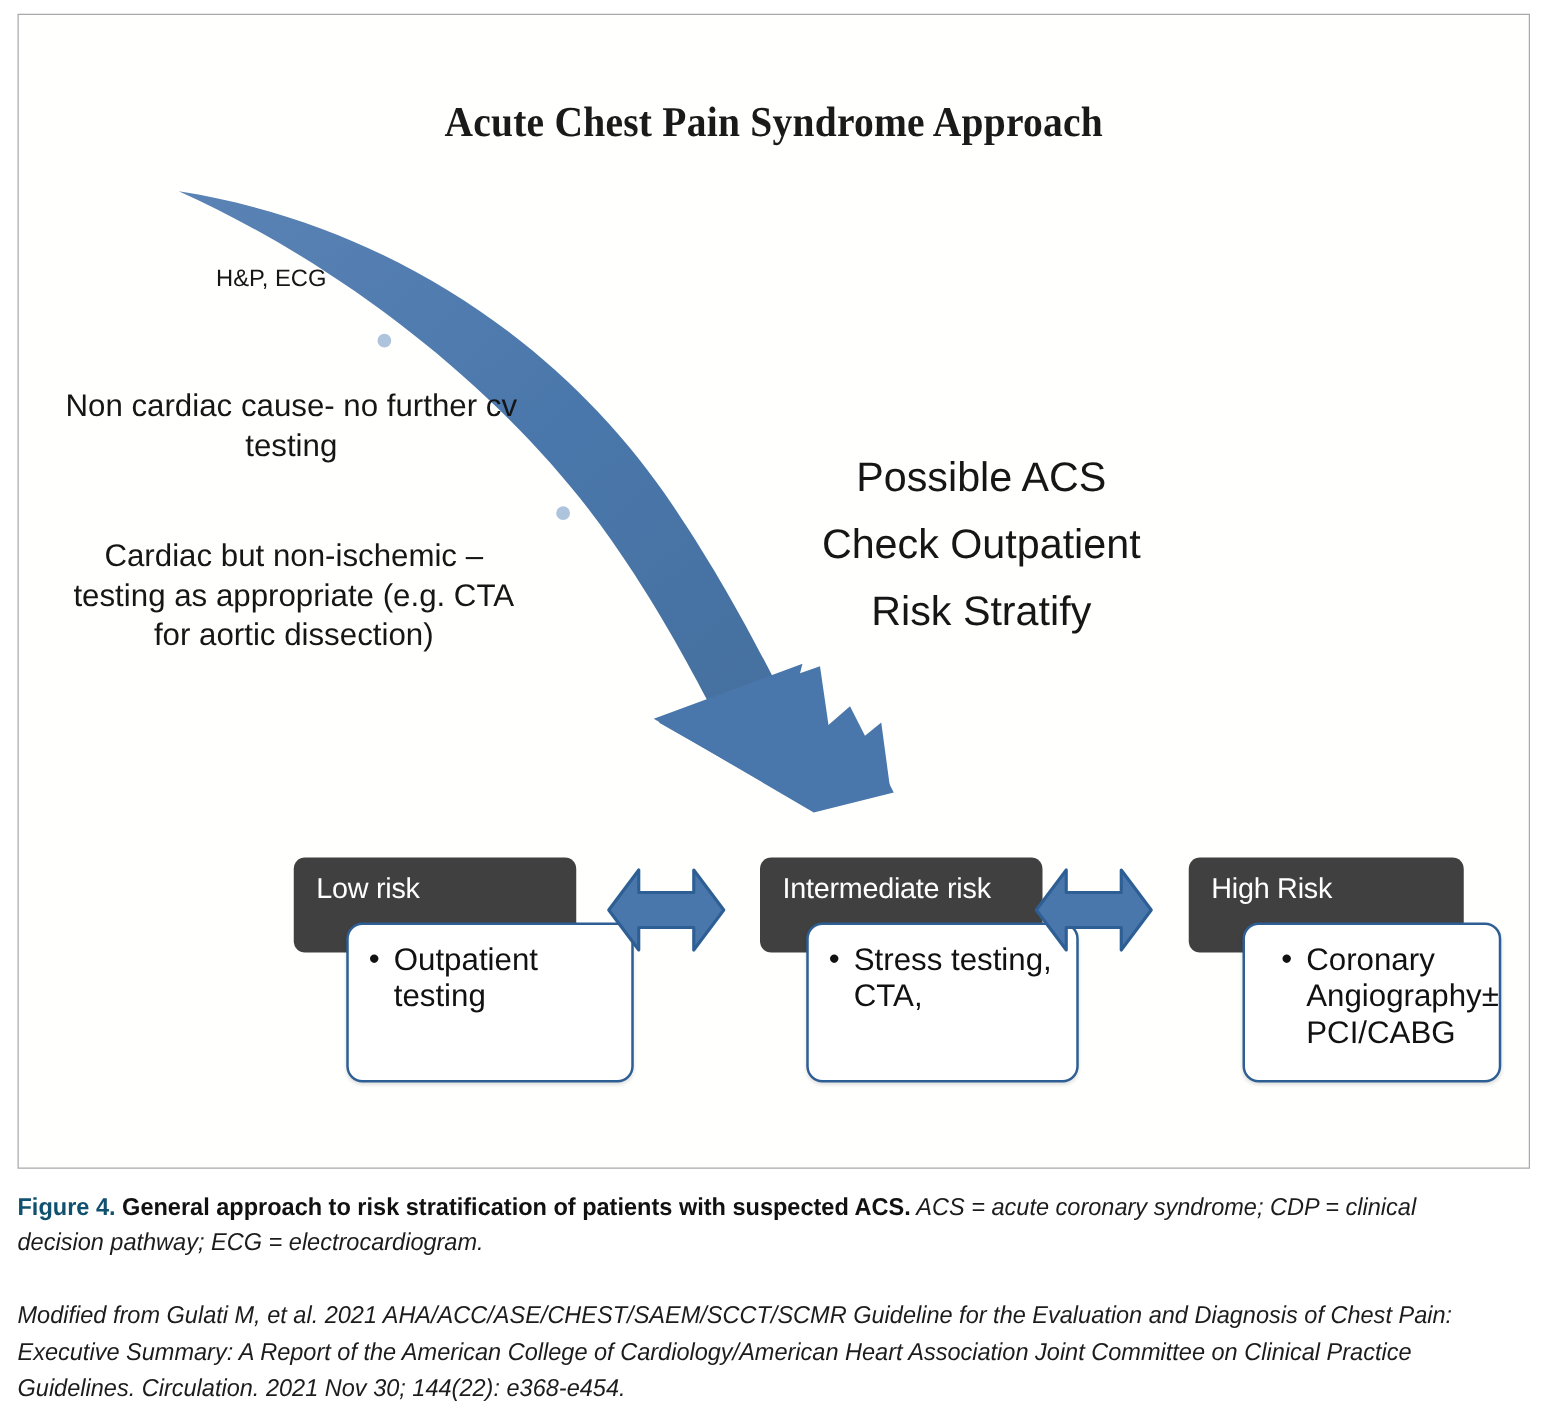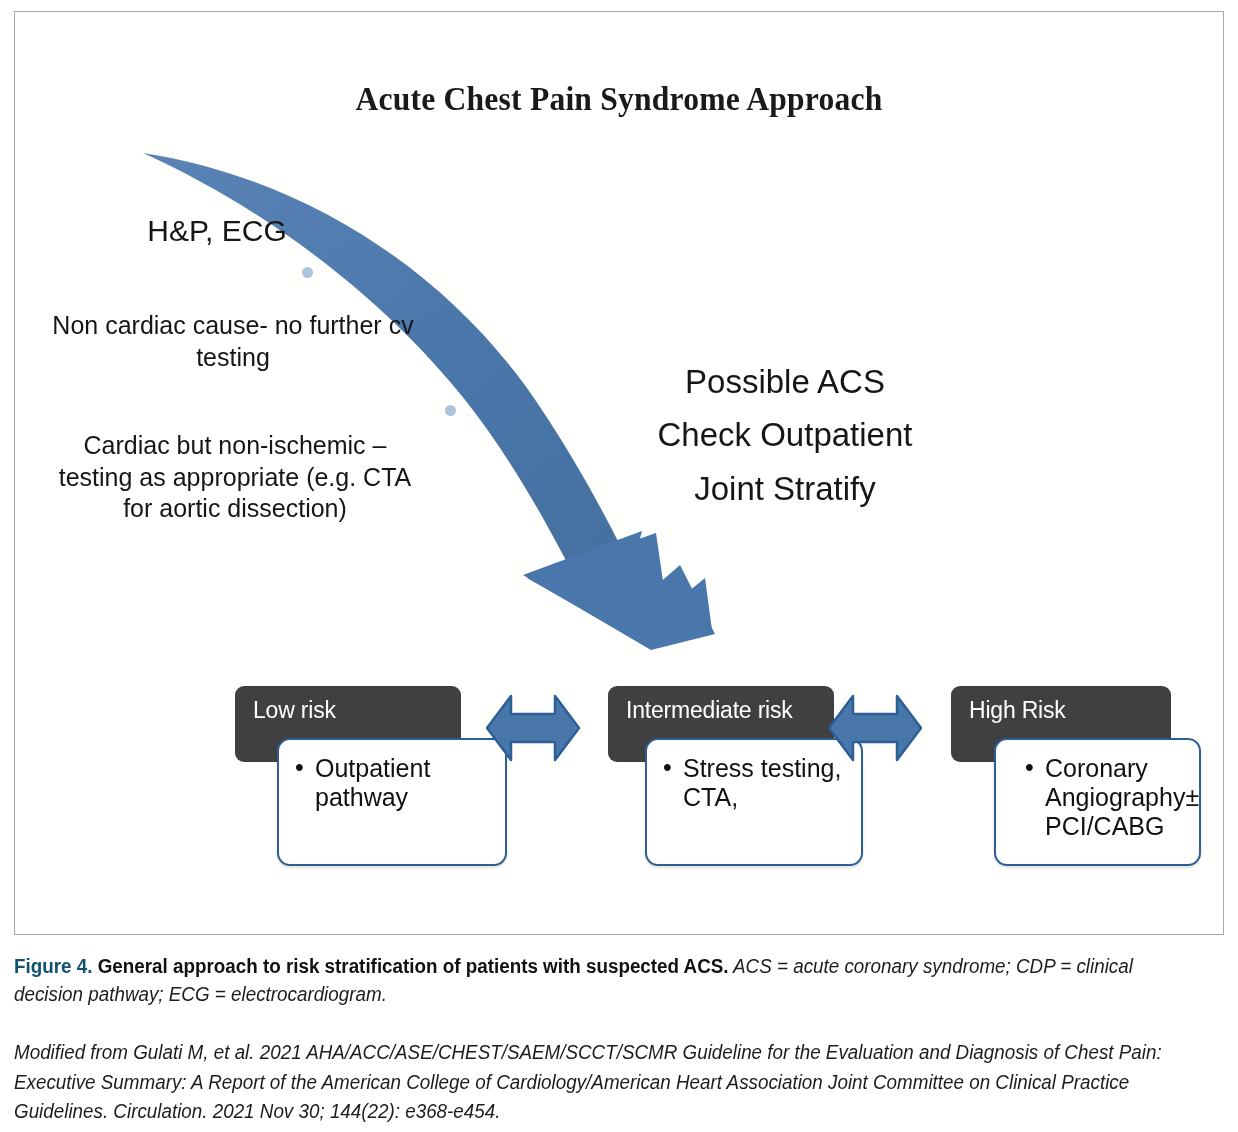--- a/index.html
+++ b/index.html
@@ -55,21 +55,21 @@
 
   
   .left-text {
     position: absolute;
     text-align: center;
     color: #161616;
     font-size: 25px;
     line-height: 1.26;
     white-space: pre-line;
   }
-  #text-hp-ecg   { left: 72px;  top: 200px; width: 260px; font-size: 30px; }
+  #text-hp-ecg   { left: 72px;  top: 200px; width: 260px; font-size: 19px; }
   #text-noncardiac { left: 8px;  top: 298px; width: 420px; }
   #text-cardiac-nonischemic { left: 10px; top: 418px; width: 420px; }
 
   
   .curve-dot {
     position: absolute;
     width: 11px;
     height: 11px;
     border-radius: 50%;
     background: #aec4dc;
@@ -231,30 +231,30 @@
   <div class="left-text" id="text-cardiac-nonischemic">Cardiac but non-ischemic –
 testing as appropriate (e.g.  CTA
 for aortic dissection)</div>
 
   <span class="curve-dot" id="dot-1"></span>
   <span class="curve-dot" id="dot-2"></span>
 
   <div id="right-text">
     <div>Possible ACS</div>
     <div>Check Outpatient</div>
-    <div>Joint Stratify</div>
+    <div>Risk Stratify</div>
   </div>
 
   <div id="risk-row">
 
     <div class="risk-group" id="group-low">
       <div class="risk-header">Low risk</div>
       <div class="risk-body">
         <div class="bullet-line">Outpatient
-pathway</div>
+testing</div>
       </div>
     </div>
 
     <svg class="dbl-arrow" id="arrow-low-mid" viewBox="0 0 96 80">
       <path d="M 2,40 L 26,8 L 26,26 L 70,26 L 70,8 L 94,40 L 70,72 L 70,54 L 26,54 L 26,72 Z" fill="#4a77ab" stroke="#2e5f94" stroke-width="2.5" stroke-linejoin="round"></path>
     </svg>
 
     <div class="risk-group" id="group-mid">
       <div class="risk-header">Intermediate risk</div>
       <div class="risk-body">

